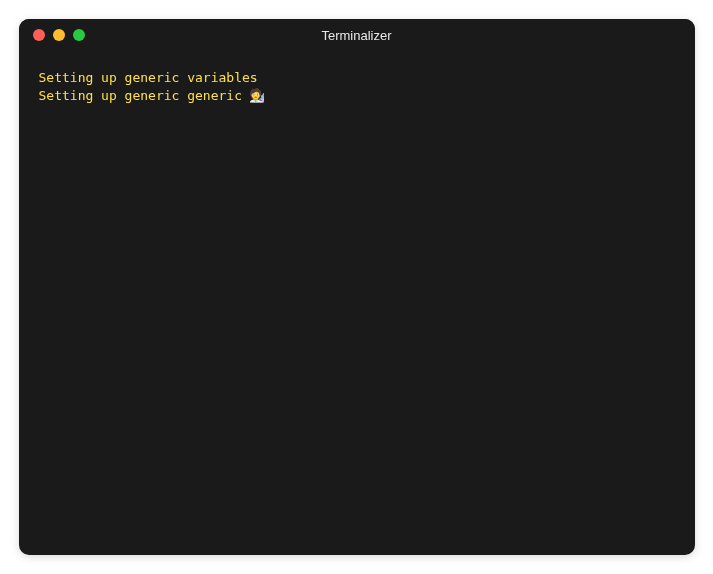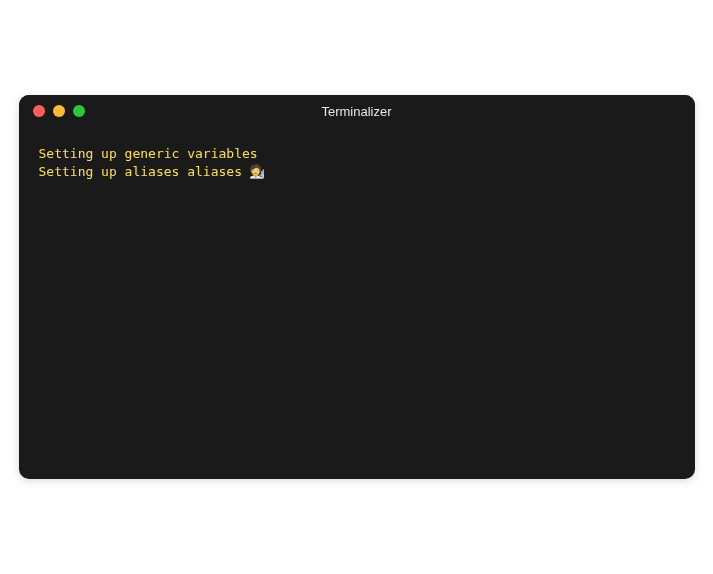--- a/index.html
+++ b/index.html
@@ -13,21 +13,21 @@
       height: 574px;
       background: #ffffff;
       display: flex;
       align-items: center;
       justify-content: center;
       font-family: -apple-system, BlinkMacSystemFont, "Segoe UI", sans-serif;
     }
     
     .terminal-window {
       width: 676px;
-      height: 384px;
+      height: 536px;
       background: #1a1a1a;
       border-radius: 10px;
       overflow: hidden;
       box-shadow: 0 2px 8px rgba(0,0,0,0.15);
       display: flex;
       flex-direction: column;
     }
     
     .title-bar {
       height: 32px;
@@ -92,15 +92,15 @@
   <div class="title-bar">
     <div class="traffic-lights">
       <div class="traffic-light close"></div>
       <div class="traffic-light minimize"></div>
       <div class="traffic-light maximize"></div>
     </div>
     <div class="window-title">Terminalizer</div>
   </div>
   <div class="terminal-body">
     <div class="terminal-line">Setting up generic variables</div>
-    <div class="terminal-line">Setting up aliases aliases 🧑‍🔬</div>
+    <div class="terminal-line">Setting up generic generic 🧑‍🔬</div>
   </div>
 </div>
 
 </body></html>

